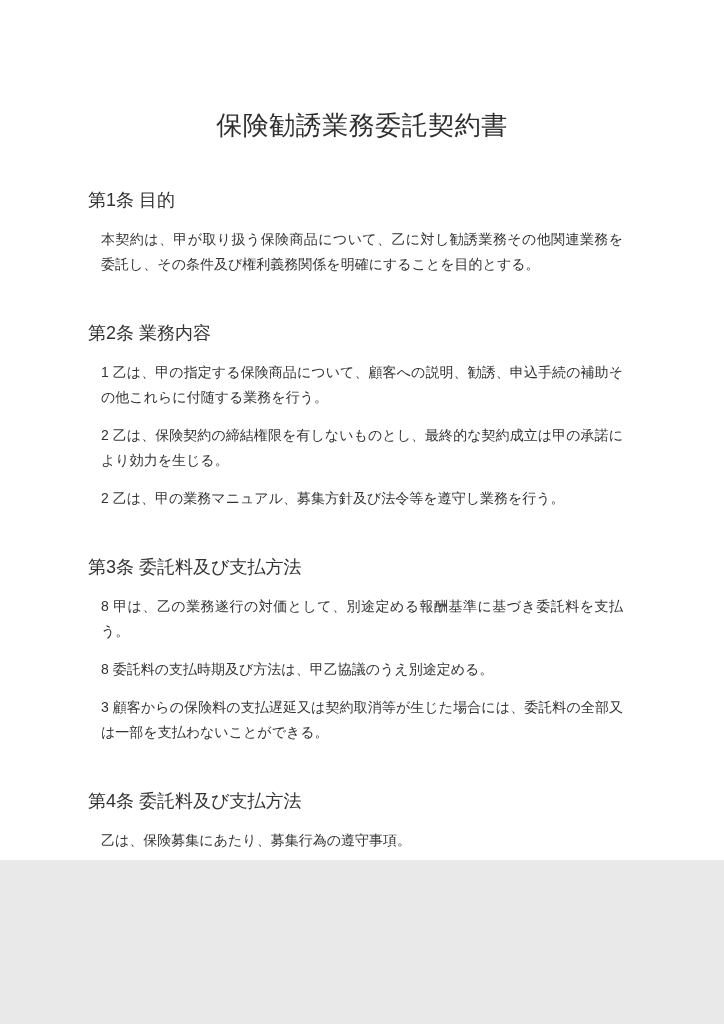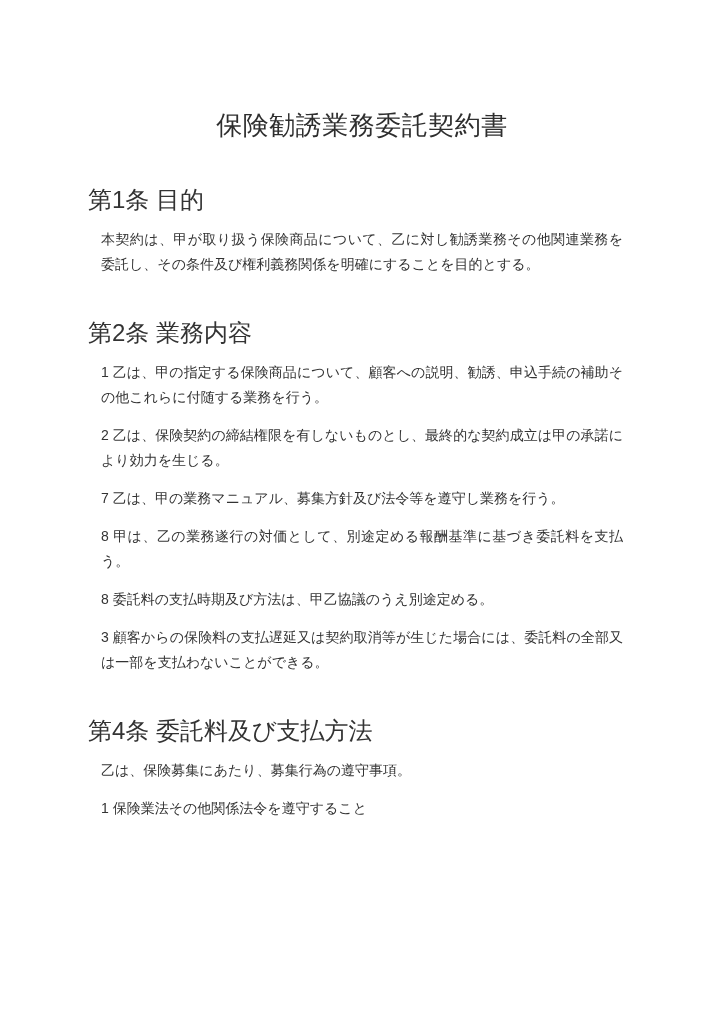--- a/index.html
+++ b/index.html
@@ -1,19 +1,19 @@
 <!DOCTYPE html>
 <html lang="ja"><head>
 <meta charset="utf-8">
 <style>
   html, body { margin: 0; padding: 0; background: #e9e9e9; }
   .page {
     position: relative;
     width: 724px;
-    height: 1024px;
+    height: 860px;
     margin: 0 auto;
     background: #ffffff;
     box-sizing: border-box;
     padding: 106px 88px 0 88px;
     font-family: "Liberation Sans", "DejaVu Sans", sans-serif;
     color: #333333;
     font-size: 14px;
     line-height: 25px;
     overflow: hidden;
   }
@@ -25,21 +25,21 @@
     text-align: center;
     color: #2e2e2e;
     letter-spacing: 0.5px;
   }
   .intro {
     margin: 58px 0 0 0;
     text-align: justify;
   }
   .article { margin: 0; }
   .article-heading {
-    font-size: 24px;
+    font-size: 18px;
     line-height: 28px;
     font-weight: 400;
     color: #333333;
     margin: 42px 0 6px 0;
   }
   .article-paragraph {
     margin: 13px;
     text-align: justify;
   }
 </style>
@@ -53,24 +53,25 @@
 
   <section class="article">
     <h2 class="article-heading">第1条 目的</h2>
     <p class="article-paragraph">本契約は、甲が取り扱う保険商品について、乙に対し勧誘業務その他関連業務を委託し、その条件及び権利義務関係を明確にすることを目的とする。</p>
   </section>
 
   <section class="article">
     <h2 class="article-heading">第2条 業務内容</h2>
     <p class="article-paragraph">1 乙は、甲の指定する保険商品について、顧客への説明、勧誘、申込手続の補助その他これらに付随する業務を行う。</p>
     <p class="article-paragraph">2 乙は、保険契約の締結権限を有しないものとし、最終的な契約成立は甲の承諾により効力を生じる。</p>
-    <p class="article-paragraph">7 乙は、甲の業務マニュアル、募集方針及び法令等を遵守し業務を行う。</p>
+    <p class="article-paragraph">2 乙は、甲の業務マニュアル、募集方針及び法令等を遵守し業務を行う。</p>
   </section>
 
   <section class="article">
+    <h2 class="article-heading">第3条 委託料及び支払方法</h2>
     <p class="article-paragraph">8 甲は、乙の業務遂行の対価として、別途定める報酬基準に基づき委託料を支払う。</p>
     <p class="article-paragraph">8 委託料の支払時期及び方法は、甲乙協議のうえ別途定める。</p>
     <p class="article-paragraph">3 顧客からの保険料の支払遅延又は契約取消等が生じた場合には、委託料の全部又は一部を支払わないことができる。</p>
   </section>
 
   <section class="article">
     <h2 class="article-heading">第4条 委託料及び支払方法</h2>
     <p class="article-paragraph">乙は、保険募集にあたり、募集行為の遵守事項。</p>
     <p class="article-paragraph">1 保険業法その他関係法令を遵守すること</p>
   </section>

